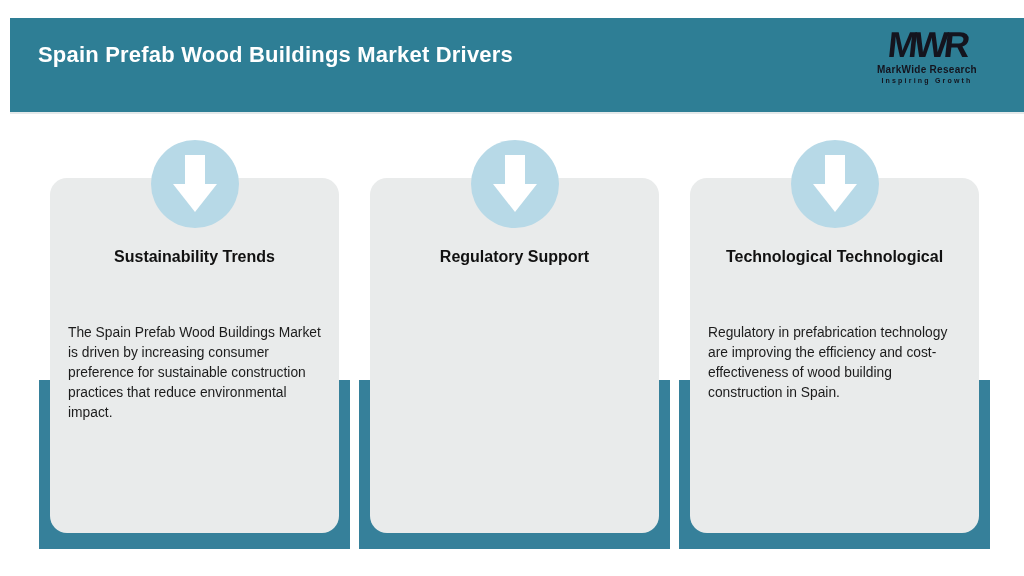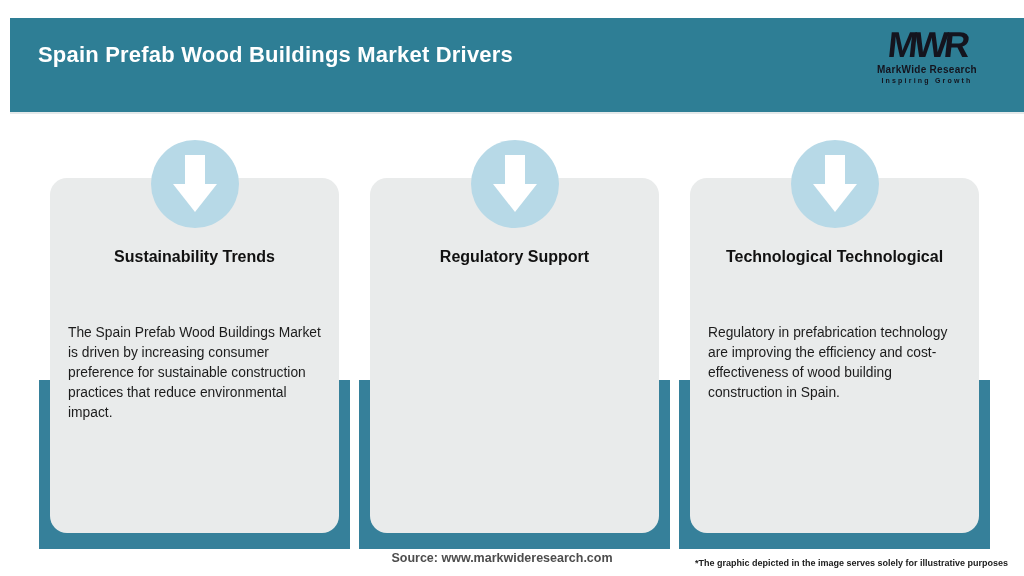--- a/index.html
+++ b/index.html
@@ -177,16 +177,14 @@
       <div class="arrow-circle">
         <svg width="46" height="58" viewBox="0 0 46 58" aria-hidden="true">
           <rect x="13" y="0" width="20" height="31" fill="#ffffff"></rect>
           <polygon points="1,29 45,29 23,57" fill="#ffffff"></polygon>
         </svg>
       </div>
     </div>
 
   </div>
 
-  <div class="source">Source: www.markwideresearch.com</div>
-  <div class="disclaimer">*The graphic depicted in the image serves solely for illustrative purposes</div>
 
 </div>
 
 </body></html>

